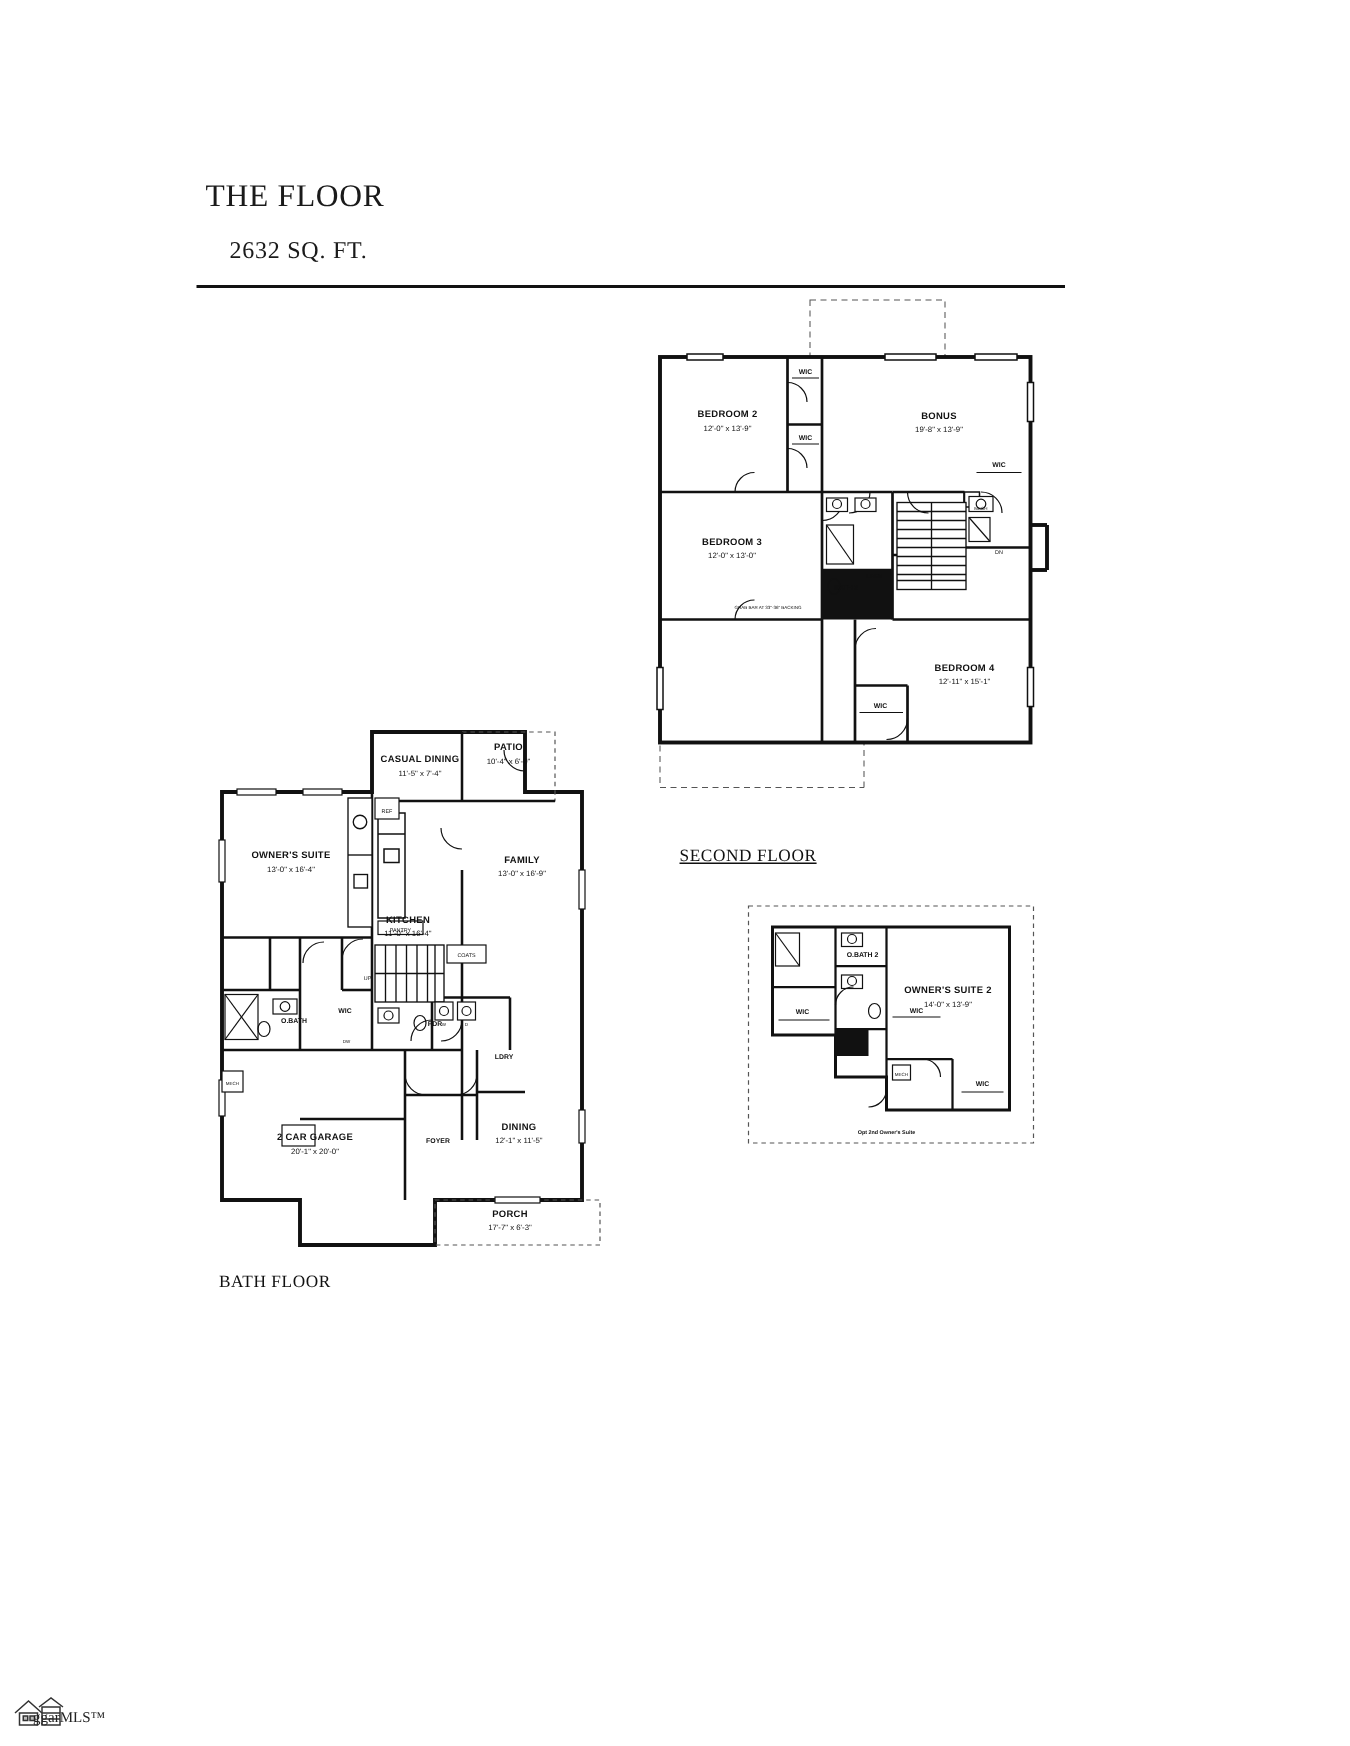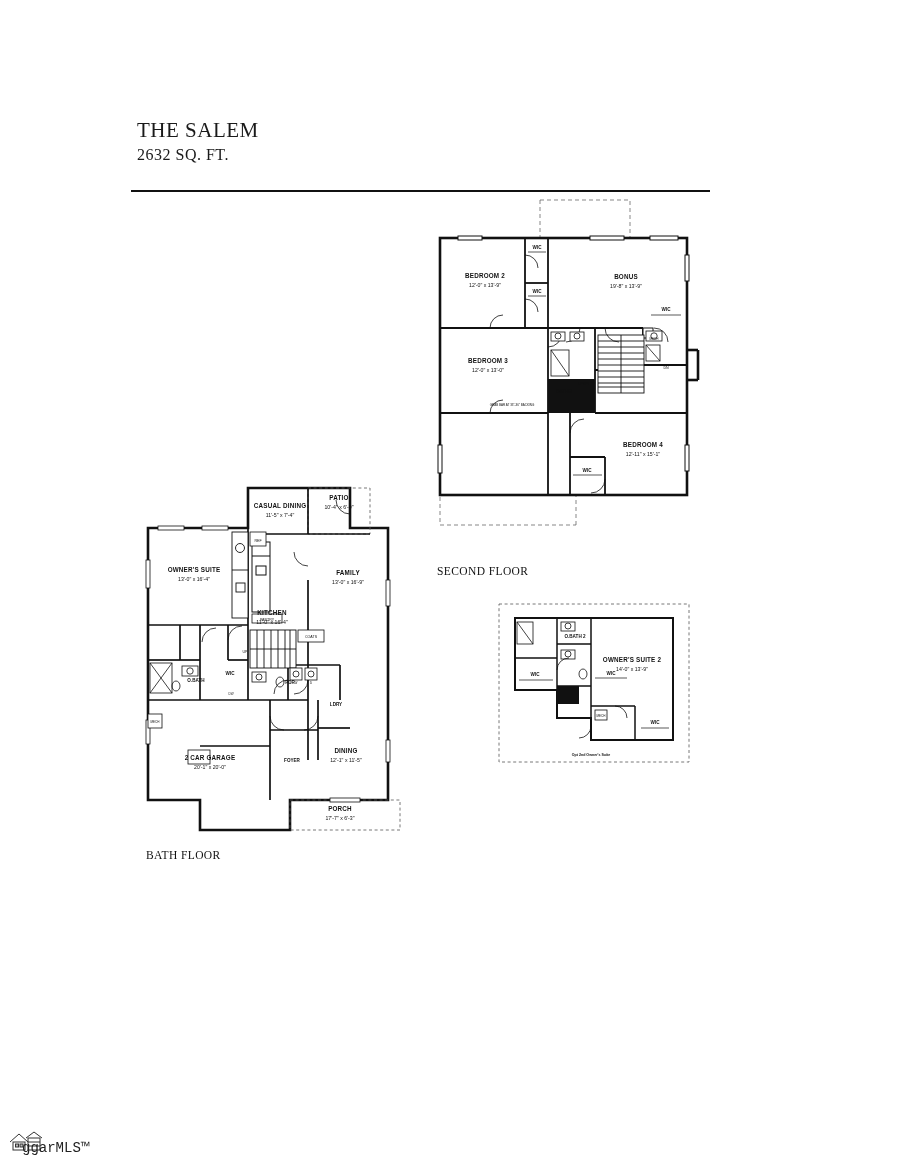--- a/index.html
+++ b/index.html
@@ -33,41 +33,41 @@
     letter-spacing: 0.5px;
     color: #1a1a1a;
     margin: 0 0 3px 0;
     font-weight: 400;
   }
   .plan-sqft {
     font-family: "Liberation Serif", serif;
     font-size: 16px;
     letter-spacing: 0.5px;
     color: #1a1a1a;
-    margin: 0;
+    margin: 16px;
     font-weight: 400;
   }
   .title-rule {
     position: absolute;
     left: 131px;
     top: 190px;
     width: 579px;
     height: 2px;
     background: #111;
   }
 
   
   .floor-label {
     position: absolute;
     font-family: "Liberation Serif", serif;
     font-size: 11.5px;
     color: #111;
     letter-spacing: 0.4px;
   }
-  #label-second { left: 437px; top: 565px; }
+  #label-second { left: 453px; top: 565px; text-decoration: underline; }
   #label-first  { left: 146px; top: 849px; }
 
   
   .plan {
     position: absolute;
   }
   .plan svg { display: block; }
 
   .rm {
     font-family: "Liberation Sans", sans-serif;
@@ -85,33 +85,33 @@
     position: absolute;
     left: 8px;
     top: 1128px;
     width: 86px;
     height: 26px;
   }
   .mls-text {
     position: absolute;
     left: 22px;
     top: 1140px;
-    font-family: Liberation Mono, monospace;
-    font-size: 14px;
+    font-family: Liberation Serif, serif;
+    font-size: 10px;
     color: #222;
     letter-spacing: 0;
   }
 </style>
 </head>
 <body>
 
 <div class="page">
 
   <div class="title-block">
-    <h1 class="plan-title">THE SALEM</h1>
+    <h1 class="plan-title">THE FLOOR</h1>
     <div class="plan-sqft">2632 SQ. FT.</div>
   </div>
   <div class="title-rule"></div>
 
   <div class="plan" id="plan-second" style="left:430px; top:195px;">
     <svg width="290" height="350" viewBox="0 0 290 350" xmlns="http://www.w3.org/2000/svg">
       <g fill="none" stroke="#111">
 
         <g stroke-dasharray="4 3" stroke-width="0.7" stroke="#555">
           <rect x="110" y="5" width="90" height="38"></rect>

